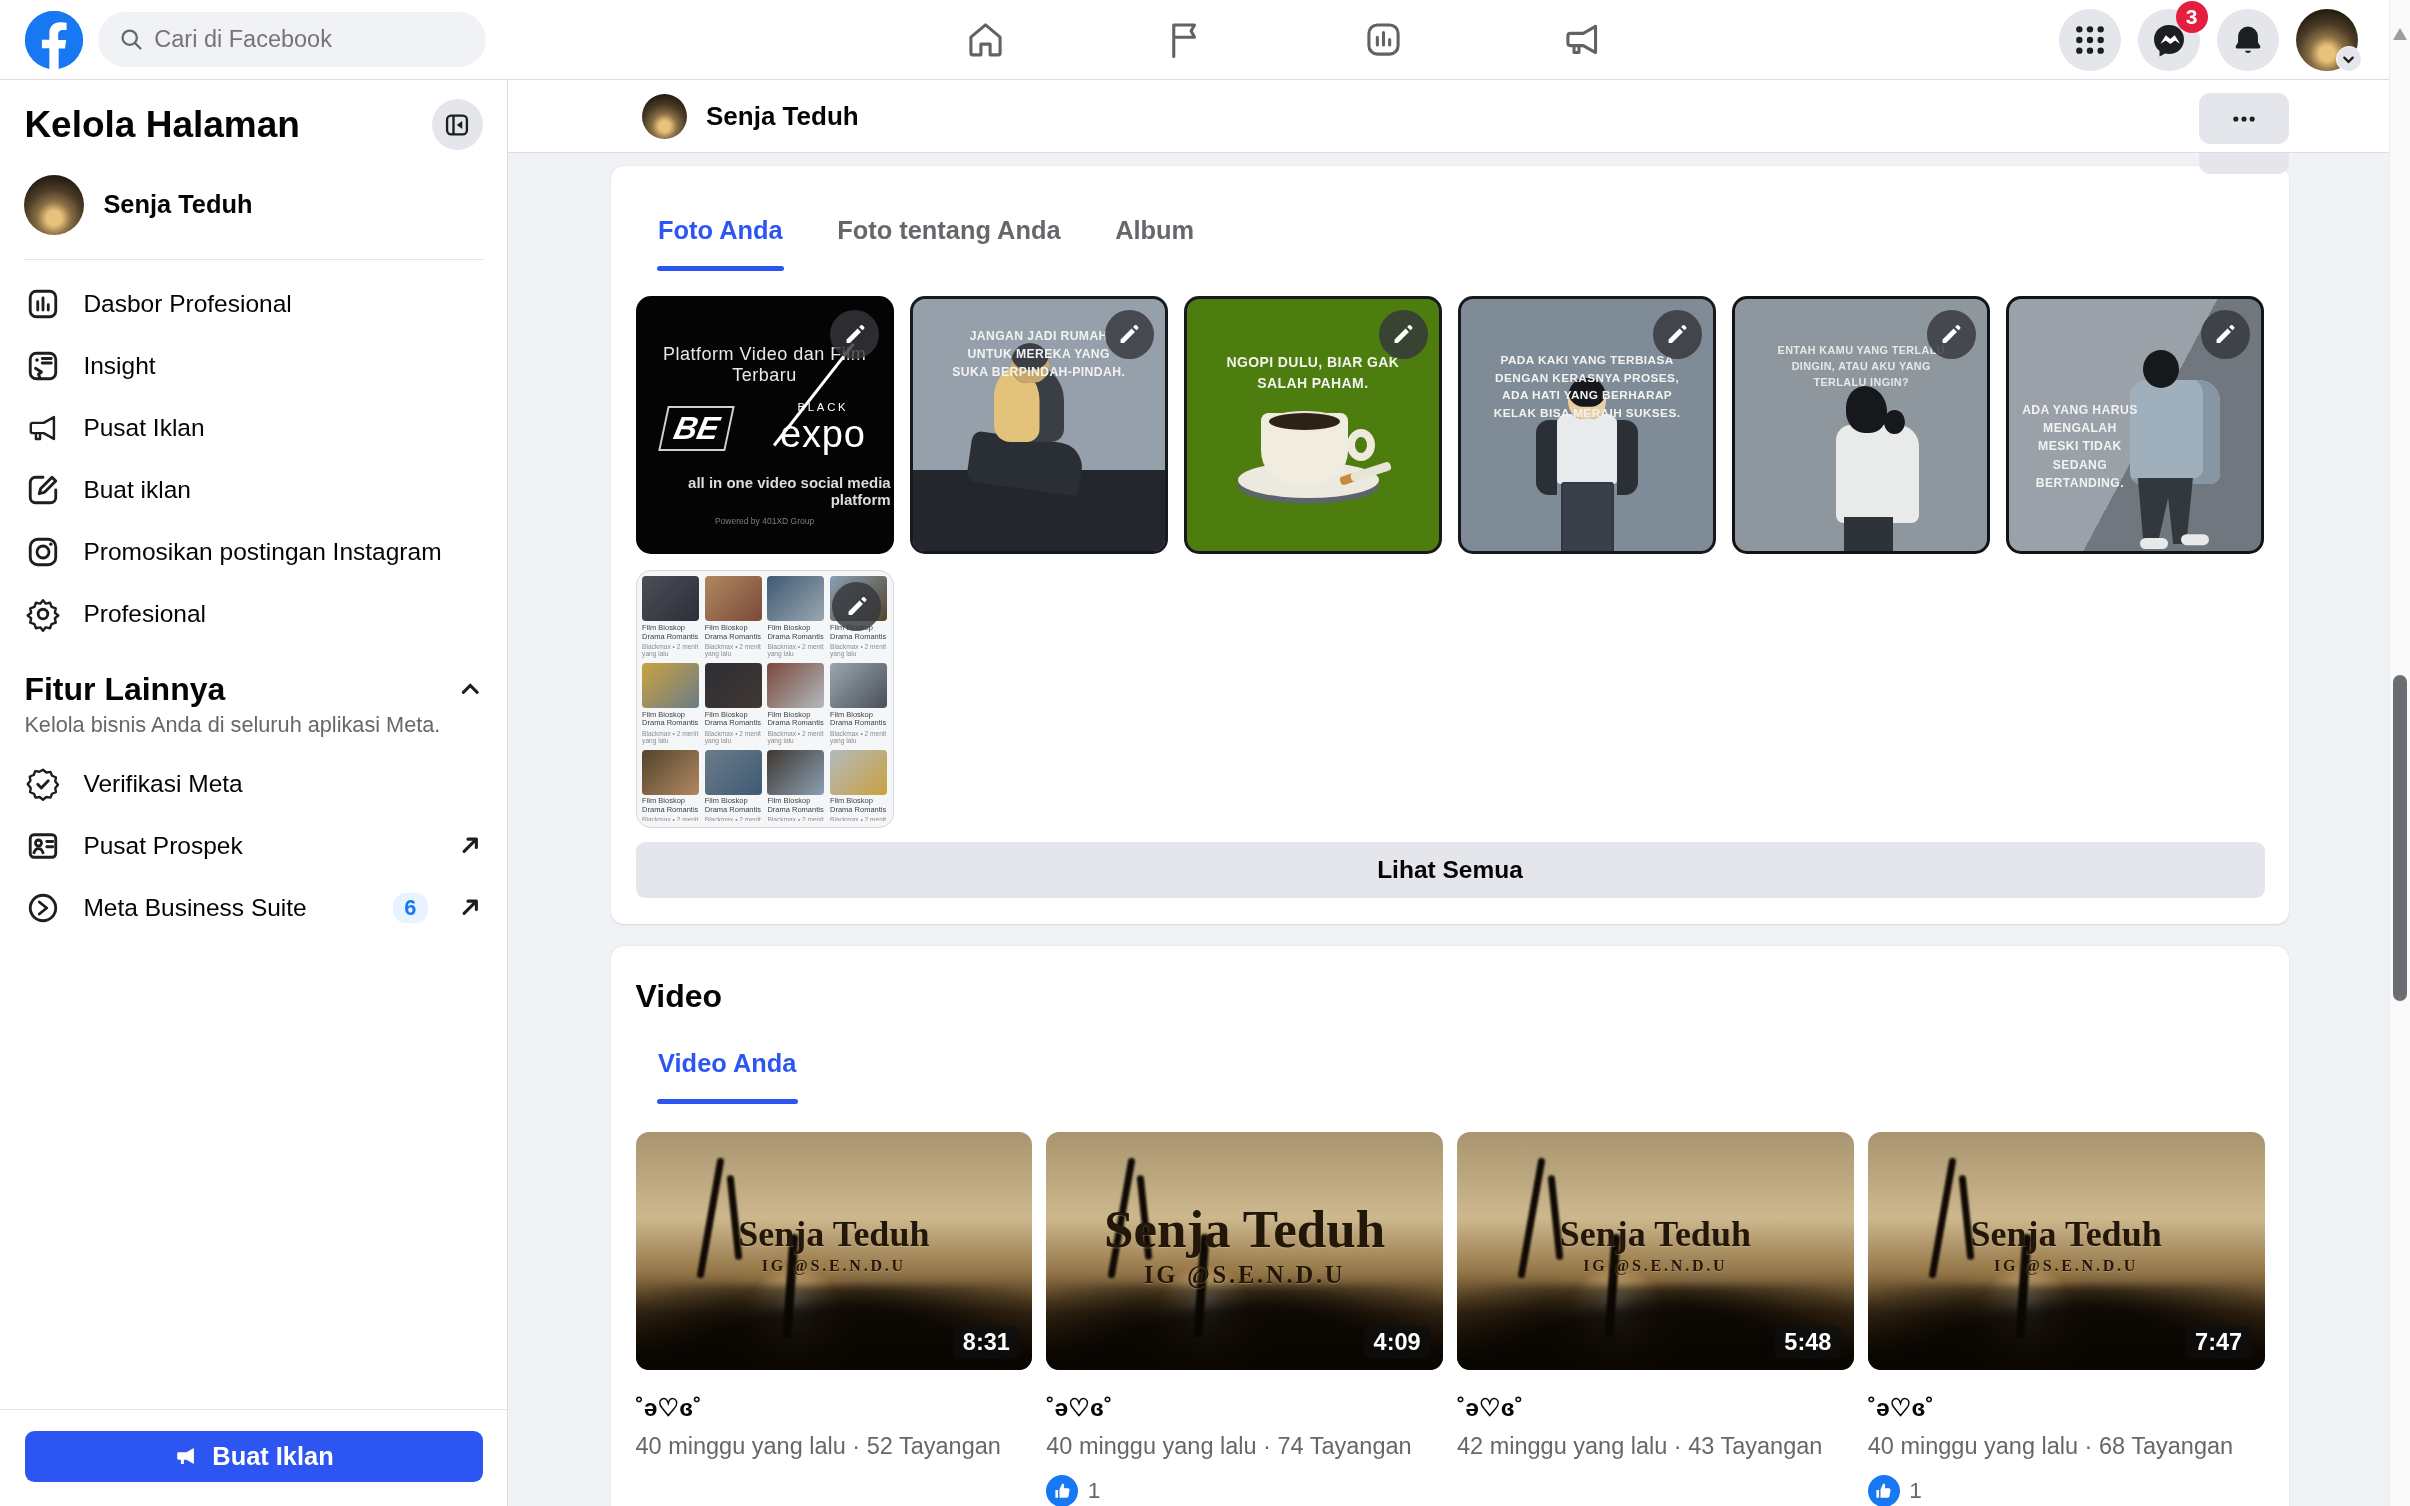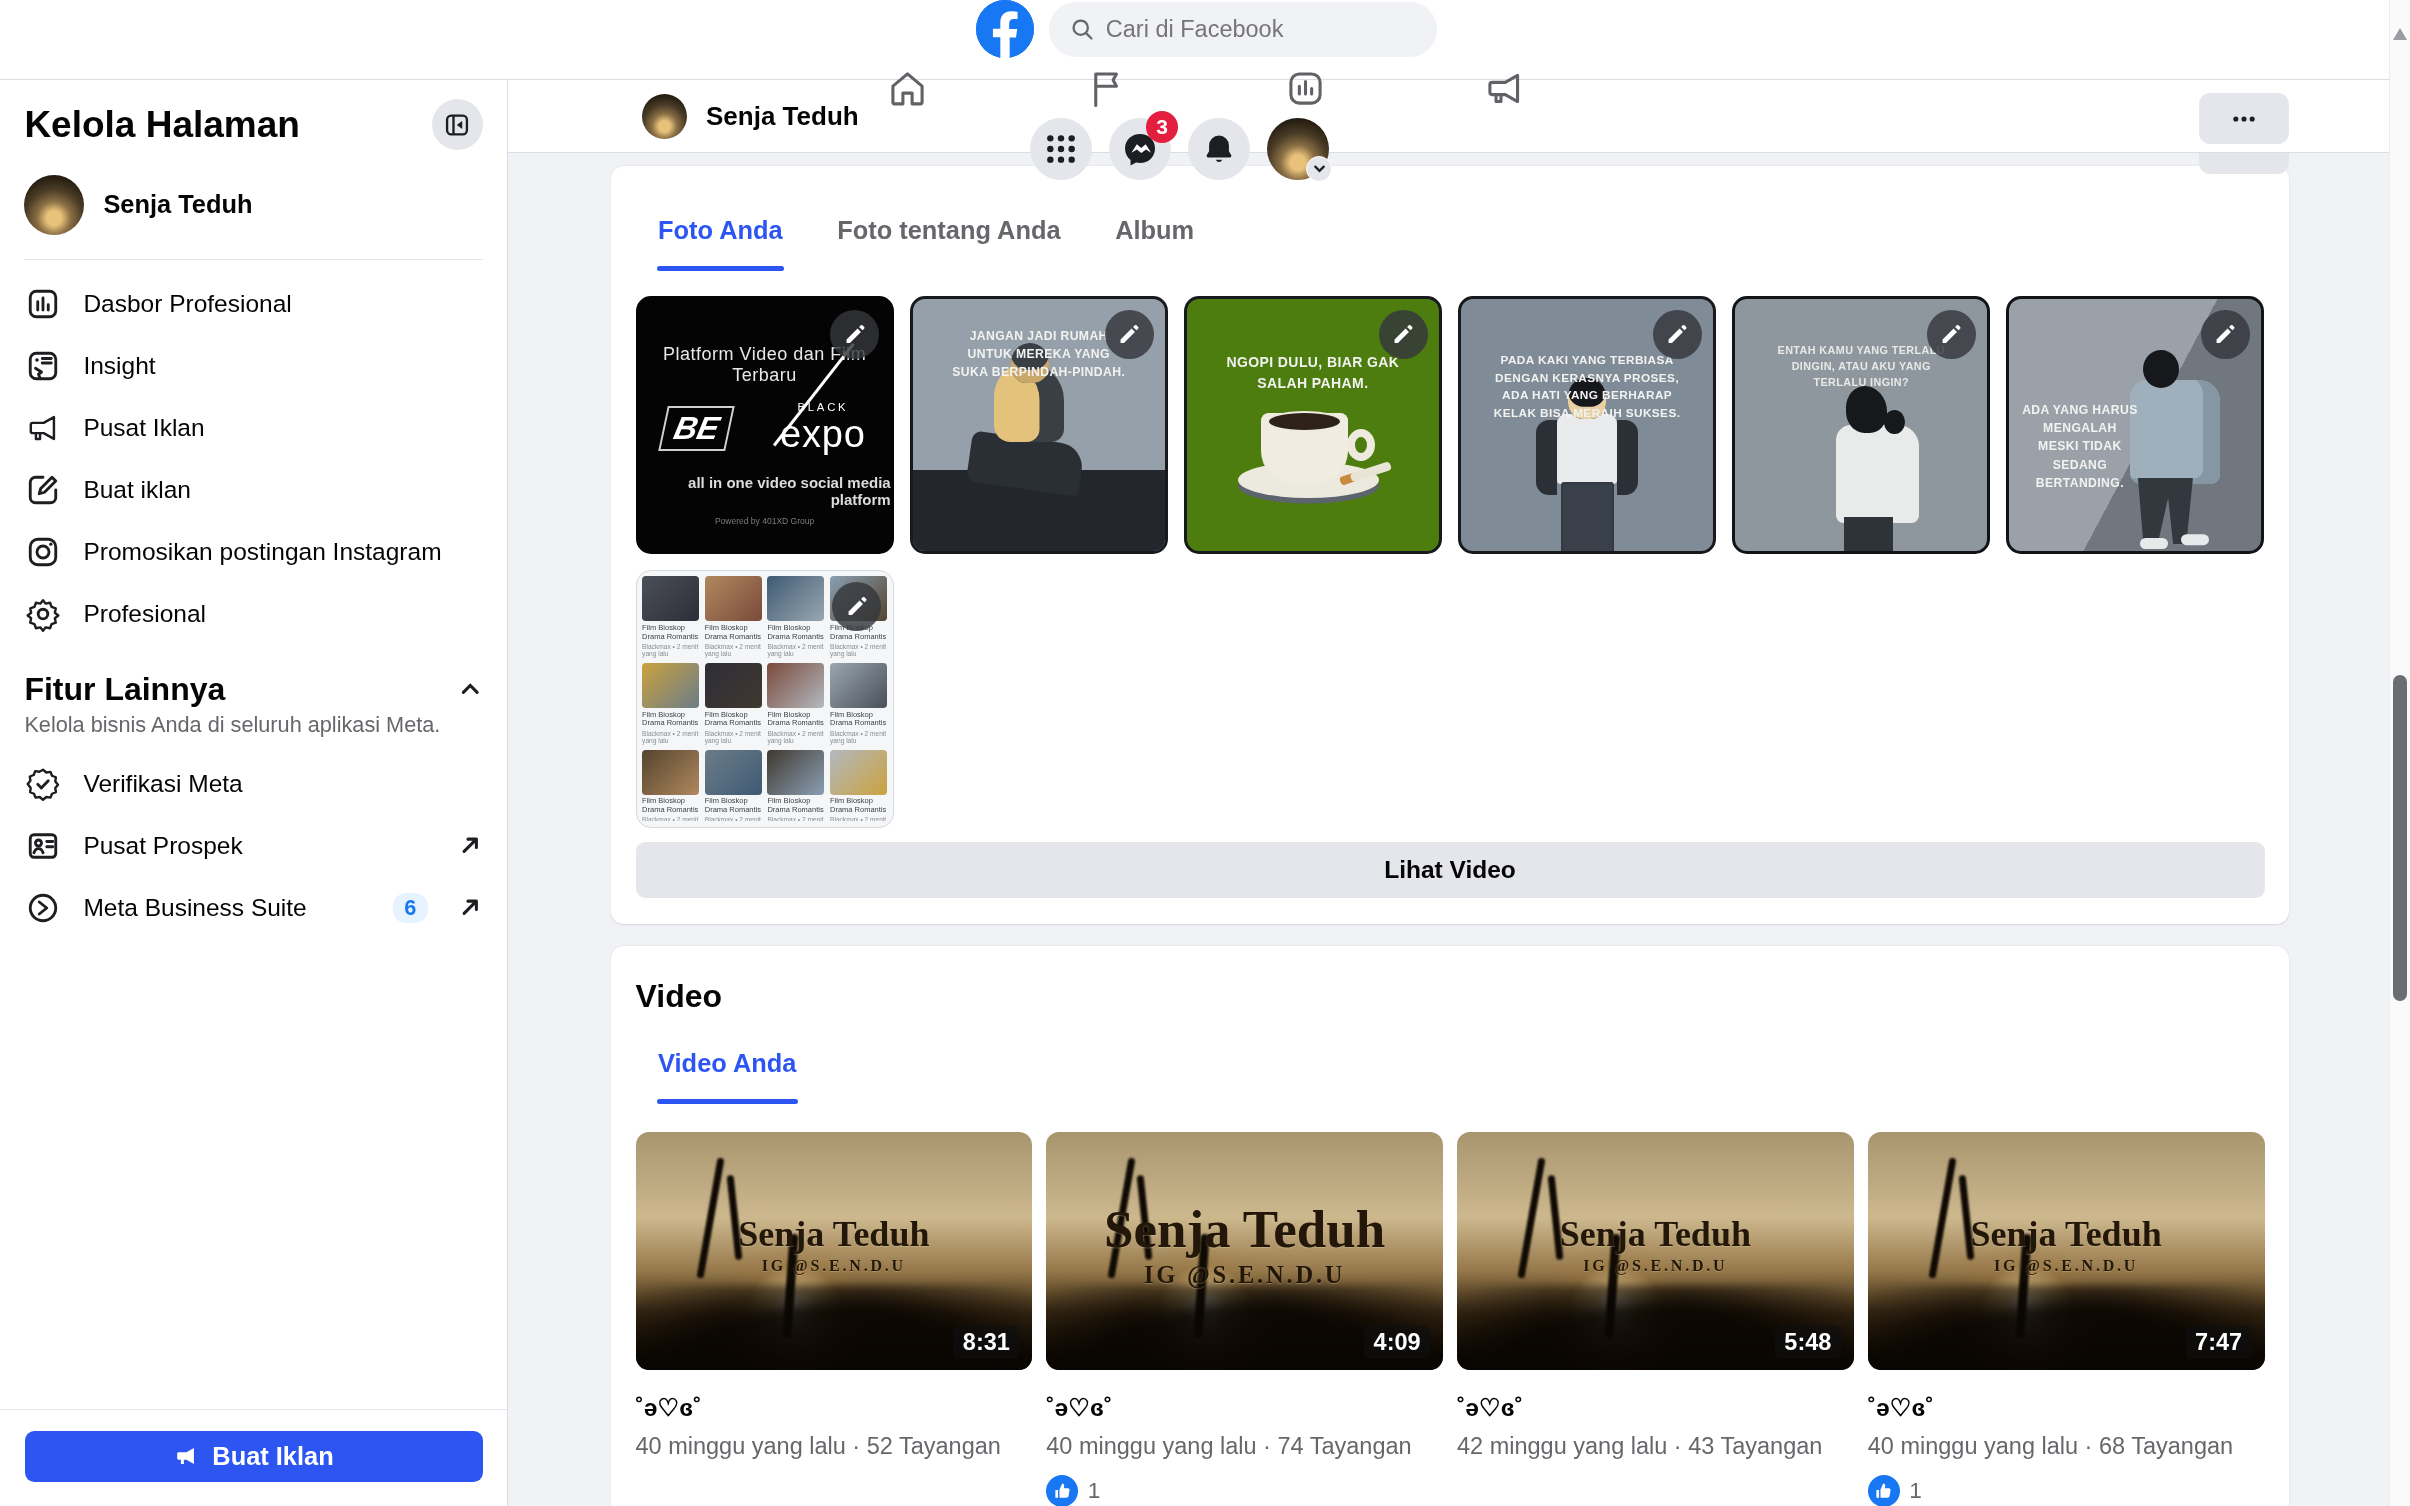--- a/index.html
+++ b/index.html
@@ -1,19 +1,19 @@
 <!DOCTYPE html>
 <html style="font-size:15px"><head>
 <meta charset="utf-8">
 <style>
   * { margin:0; padding:0; box-sizing:border-box; }
   html,body { width:2411px; height:1507px; overflow:hidden; font-family:"Liberation Sans",sans-serif; background:#f0f2f5; color:#050505; }
 
   
-  .topbar { position:fixed; top:0; left:0; width:2411px; height:80px; background:#fff; border-bottom:0.9px solid #dadde1; display:flex; align-items:center; z-index:50;flex-direction:column; }
+  .topbar { position:fixed; top:0; left:0; width:2411px; height:80px; background:#fff; border-bottom:0.9px solid #dadde1; display:flex; align-items:center; z-index:50; }
   .tb-left { display:flex; align-items:center; gap:15px; padding-left:24.5px; width:508px; }
   .fb-logo { width:58px; height:58px; border-radius:50%; background:#1877f2; display:flex; align-items:center; justify-content:center; flex:none; }
   .search-pill { display:flex; align-items:center; gap:11.3px; background:#f0f2f5; border-radius:30px; height:55px; width:388px; padding:0 21px; }
   .search-pill input { border:none; outline:none; background:transparent; font-size:23.5px; color:#65676b; width:100%; font-family:inherit; }
   .tb-center { flex:1; display:flex; justify-content:center; align-items:center; gap:139px; }
   .tb-cbtn { width:60px; height:60px; display:flex; align-items:center; justify-content:center; border-radius:11.3px; cursor:pointer; }
   .tb-right { display:flex; align-items:center; gap:17px; padding-right:53px; }
   .tb-rbtn { position:relative; width:62px; height:62px; border-radius:50%; background:#e4e6eb; display:flex; align-items:center; justify-content:center; cursor:pointer; }
   .badge-red { position:absolute; top:-7.5px; right:-7.5px; min-width:32px; height:32px; border-radius:16px; background:#e41e3f; color:#fff; font-size:21px; font-weight:700; display:flex; align-items:center; justify-content:center; padding:0 6.6px; }
   .avatar-img { background:radial-gradient(circle at 50% 72%, #e8c27a 0 14%, #8a6f45 32%, #4a3b26 55%, #241c10 80%); }
@@ -546,21 +546,21 @@
             </div>
             <div class="edit-btn">
               <span>
                 <svg width="24.5" height="24.5" viewBox="0 0 24 24" fill="#fff">
                   <path d="M3.5 17.2V20.5h3.3L17.6 9.7l-3.3-3.3zM20.7 6.6a1.2 1.2 0 0 0 0-1.7l-1.6-1.6a1.2 1.2 0 0 0-1.7 0l-1.6 1.6 3.3 3.3z"></path>
                 </svg>
               </span>
             </div>
           </div>
         </div>
-      <button class="see-all">Lihat Video</button>
+      <button class="see-all">Lihat Semua</button>
     </section>
 
     <section class="card card-videos">
       <h2 class="vid-title">Video</h2>
       <div class="tabs vtabs">
         <div class="tab active">Video Anda</div>
       </div>
       <div class="video-grid" id="video-grid">
           <div>
     <div class="vthumb ">

